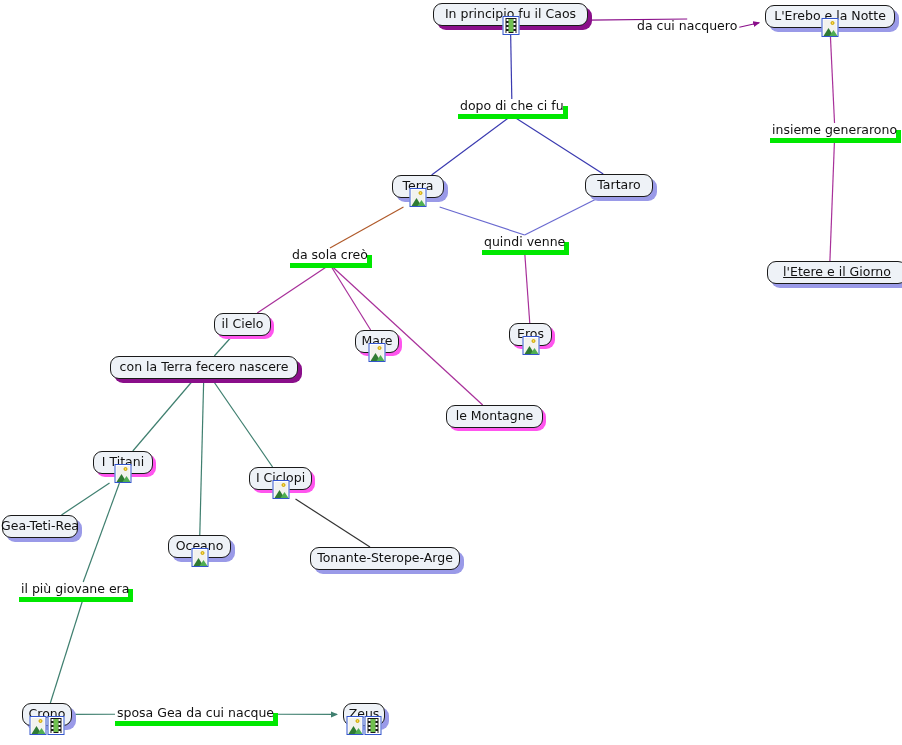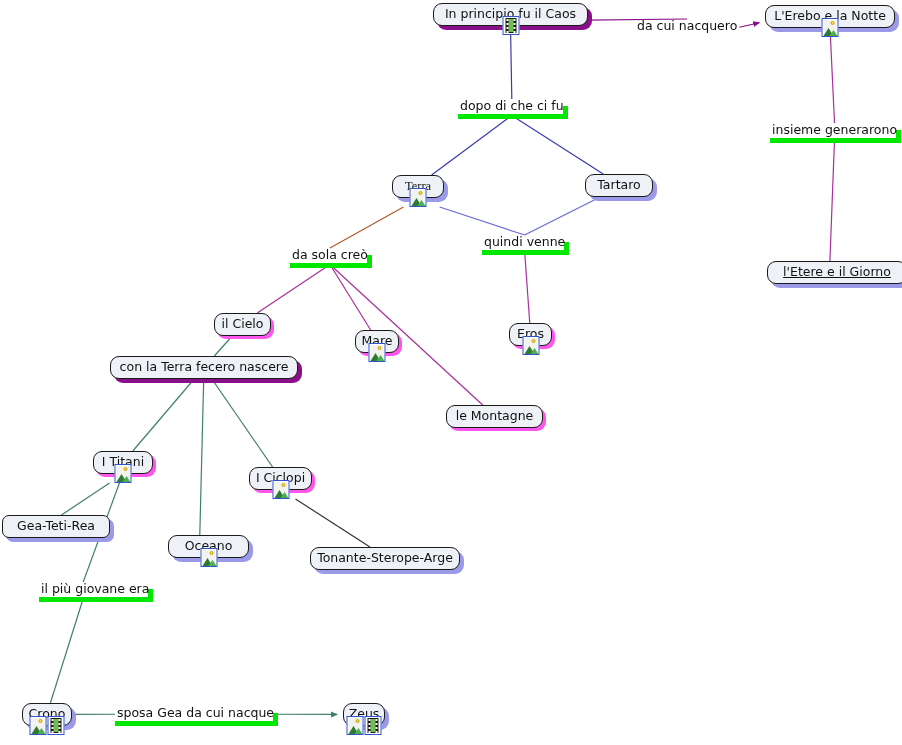--- a/index.html
+++ b/index.html
@@ -197,21 +197,21 @@
         <span class="lbl">L'Erebo e la Notte</span>
         <span class="icons">
           <span class="ico ico-pic">
             <span class="sky"></span>
             <span class="sun"></span>
             <span class="m1"></span>
             <span class="m2"></span>
           </span>
         </span>
       </div>
-      <div class="node sh-blue" style="left: 392px; top: 175px; width: 52px; font-family: Liberation Serif, serif;">
+      <div class="node sh-blue" style="left: 392px; top: 175px; width: 52px;">
         <span class="lbl">Terra</span>
         <span class="icons">
           <span class="ico ico-pic">
             <span class="sky"></span>
             <span class="sun"></span>
             <span class="m1"></span>
             <span class="m2"></span>
           </span>
         </span>
       </div>
@@ -267,24 +267,24 @@
         <span class="lbl">I Ciclopi</span>
         <span class="icons">
           <span class="ico ico-pic">
             <span class="sky"></span>
             <span class="sun"></span>
             <span class="m1"></span>
             <span class="m2"></span>
           </span>
         </span>
       </div>
-      <div class="node sh-blue" style="left: 2px; top: 515px; width: 108px; border-radius: 7px;">
+      <div class="node sh-blue" style="left: 2px; top: 515px; width: 76px;">
         <span class="lbl">Gea-Teti-Rea</span>
       </div>
-      <div class="node sh-blue" style="left: 168px; top: 535px; width: 81px;">
+      <div class="node sh-blue" style="left: 168px; top: 535px; width: 63px;">
         <span class="lbl">Oceano</span>
         <span class="icons">
           <span class="ico ico-pic">
             <span class="sky"></span>
             <span class="sun"></span>
             <span class="m1"></span>
             <span class="m2"></span>
           </span>
         </span>
       </div>
@@ -337,16 +337,16 @@
           </span>
         </span>
       </div>
     </div>
   <div id="labels-layer">
       <div class="linklabel" style="left: 637px; top: 20px;"><span class="txt">da cui nacquero</span></div>
       <div class="linklabel underlined" style="left: 460px; top: 100px;"><span class="txt">dopo di che ci fu</span></div>
       <div class="linklabel underlined" style="left: 772px; top: 124px;"><span class="txt">insieme generarono</span></div>
       <div class="linklabel underlined" style="left: 484px; top: 236px;"><span class="txt">quindi venne</span></div>
       <div class="linklabel underlined" style="left: 292px; top: 249px;"><span class="txt">da sola creò</span></div>
-      <div class="linklabel underlined" style="left: 41px; top: 583px;"><span class="txt">il più giovane era</span></div>
+      <div class="linklabel underlined" style="left: 21px; top: 583px;"><span class="txt">il più giovane era</span></div>
       <div class="linklabel underlined" style="left: 117px; top: 707px;"><span class="txt">sposa Gea da cui nacque</span></div>
     </div>
 </div>
 
 </body></html>

